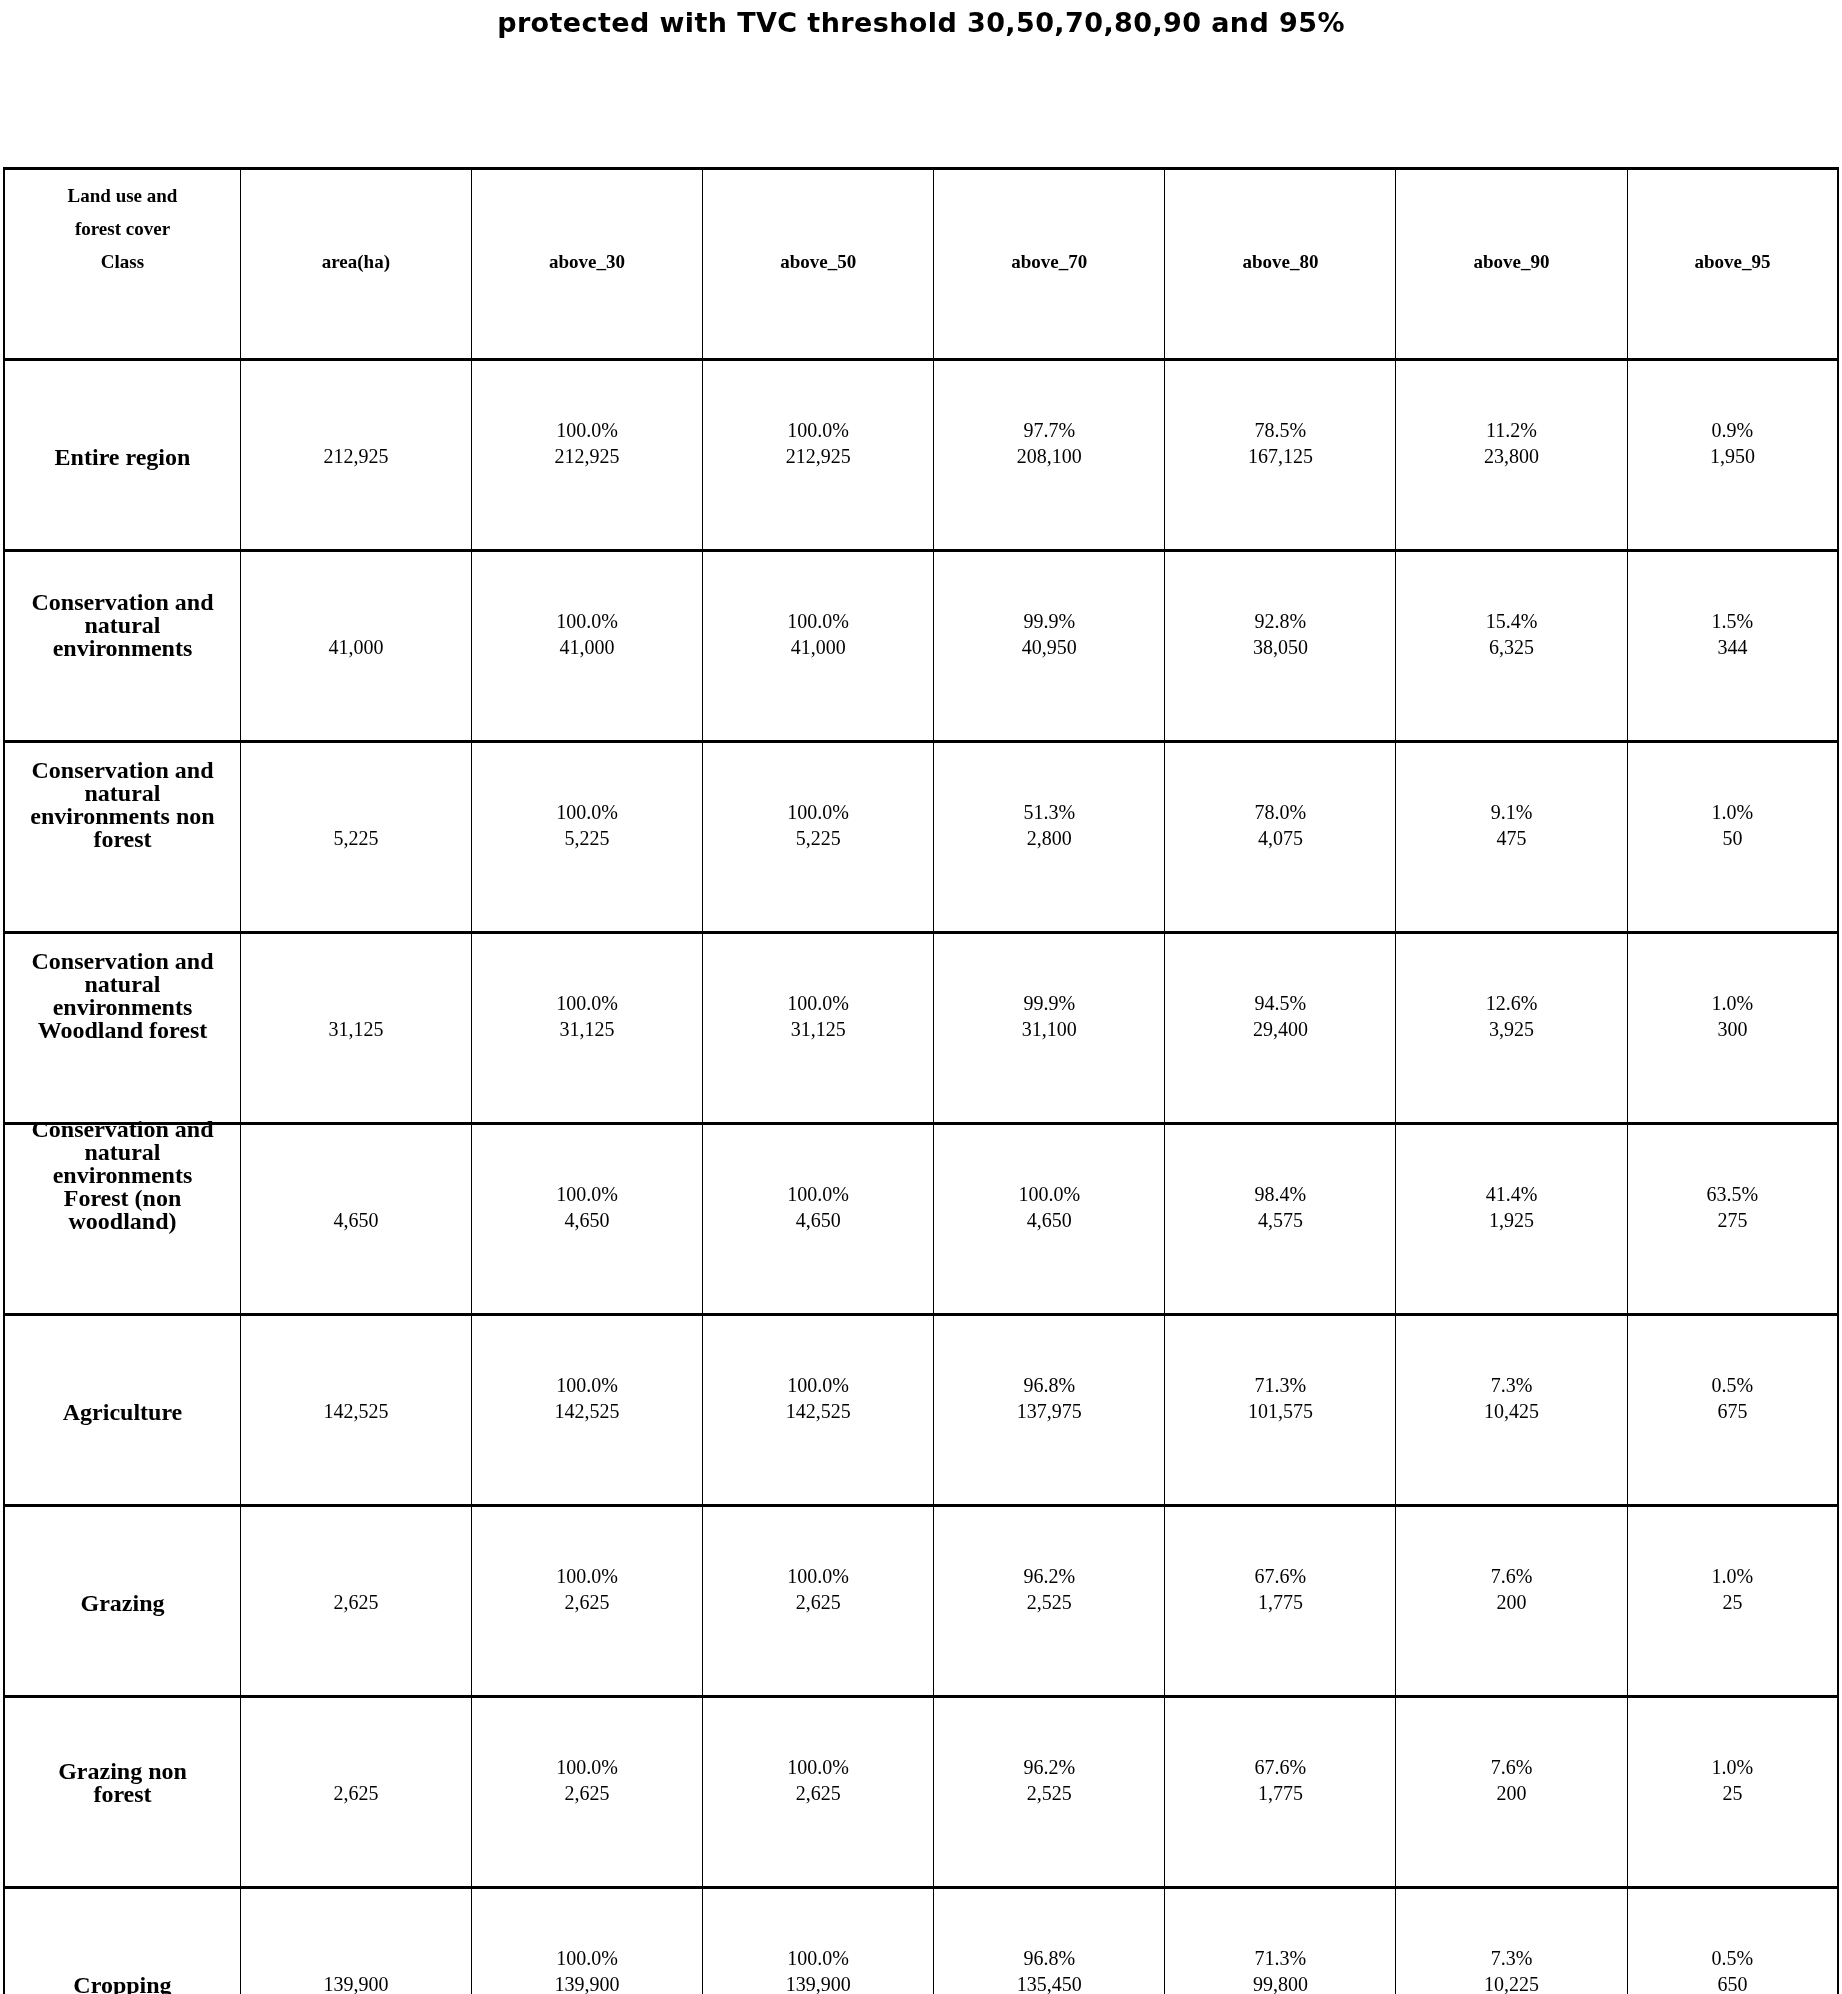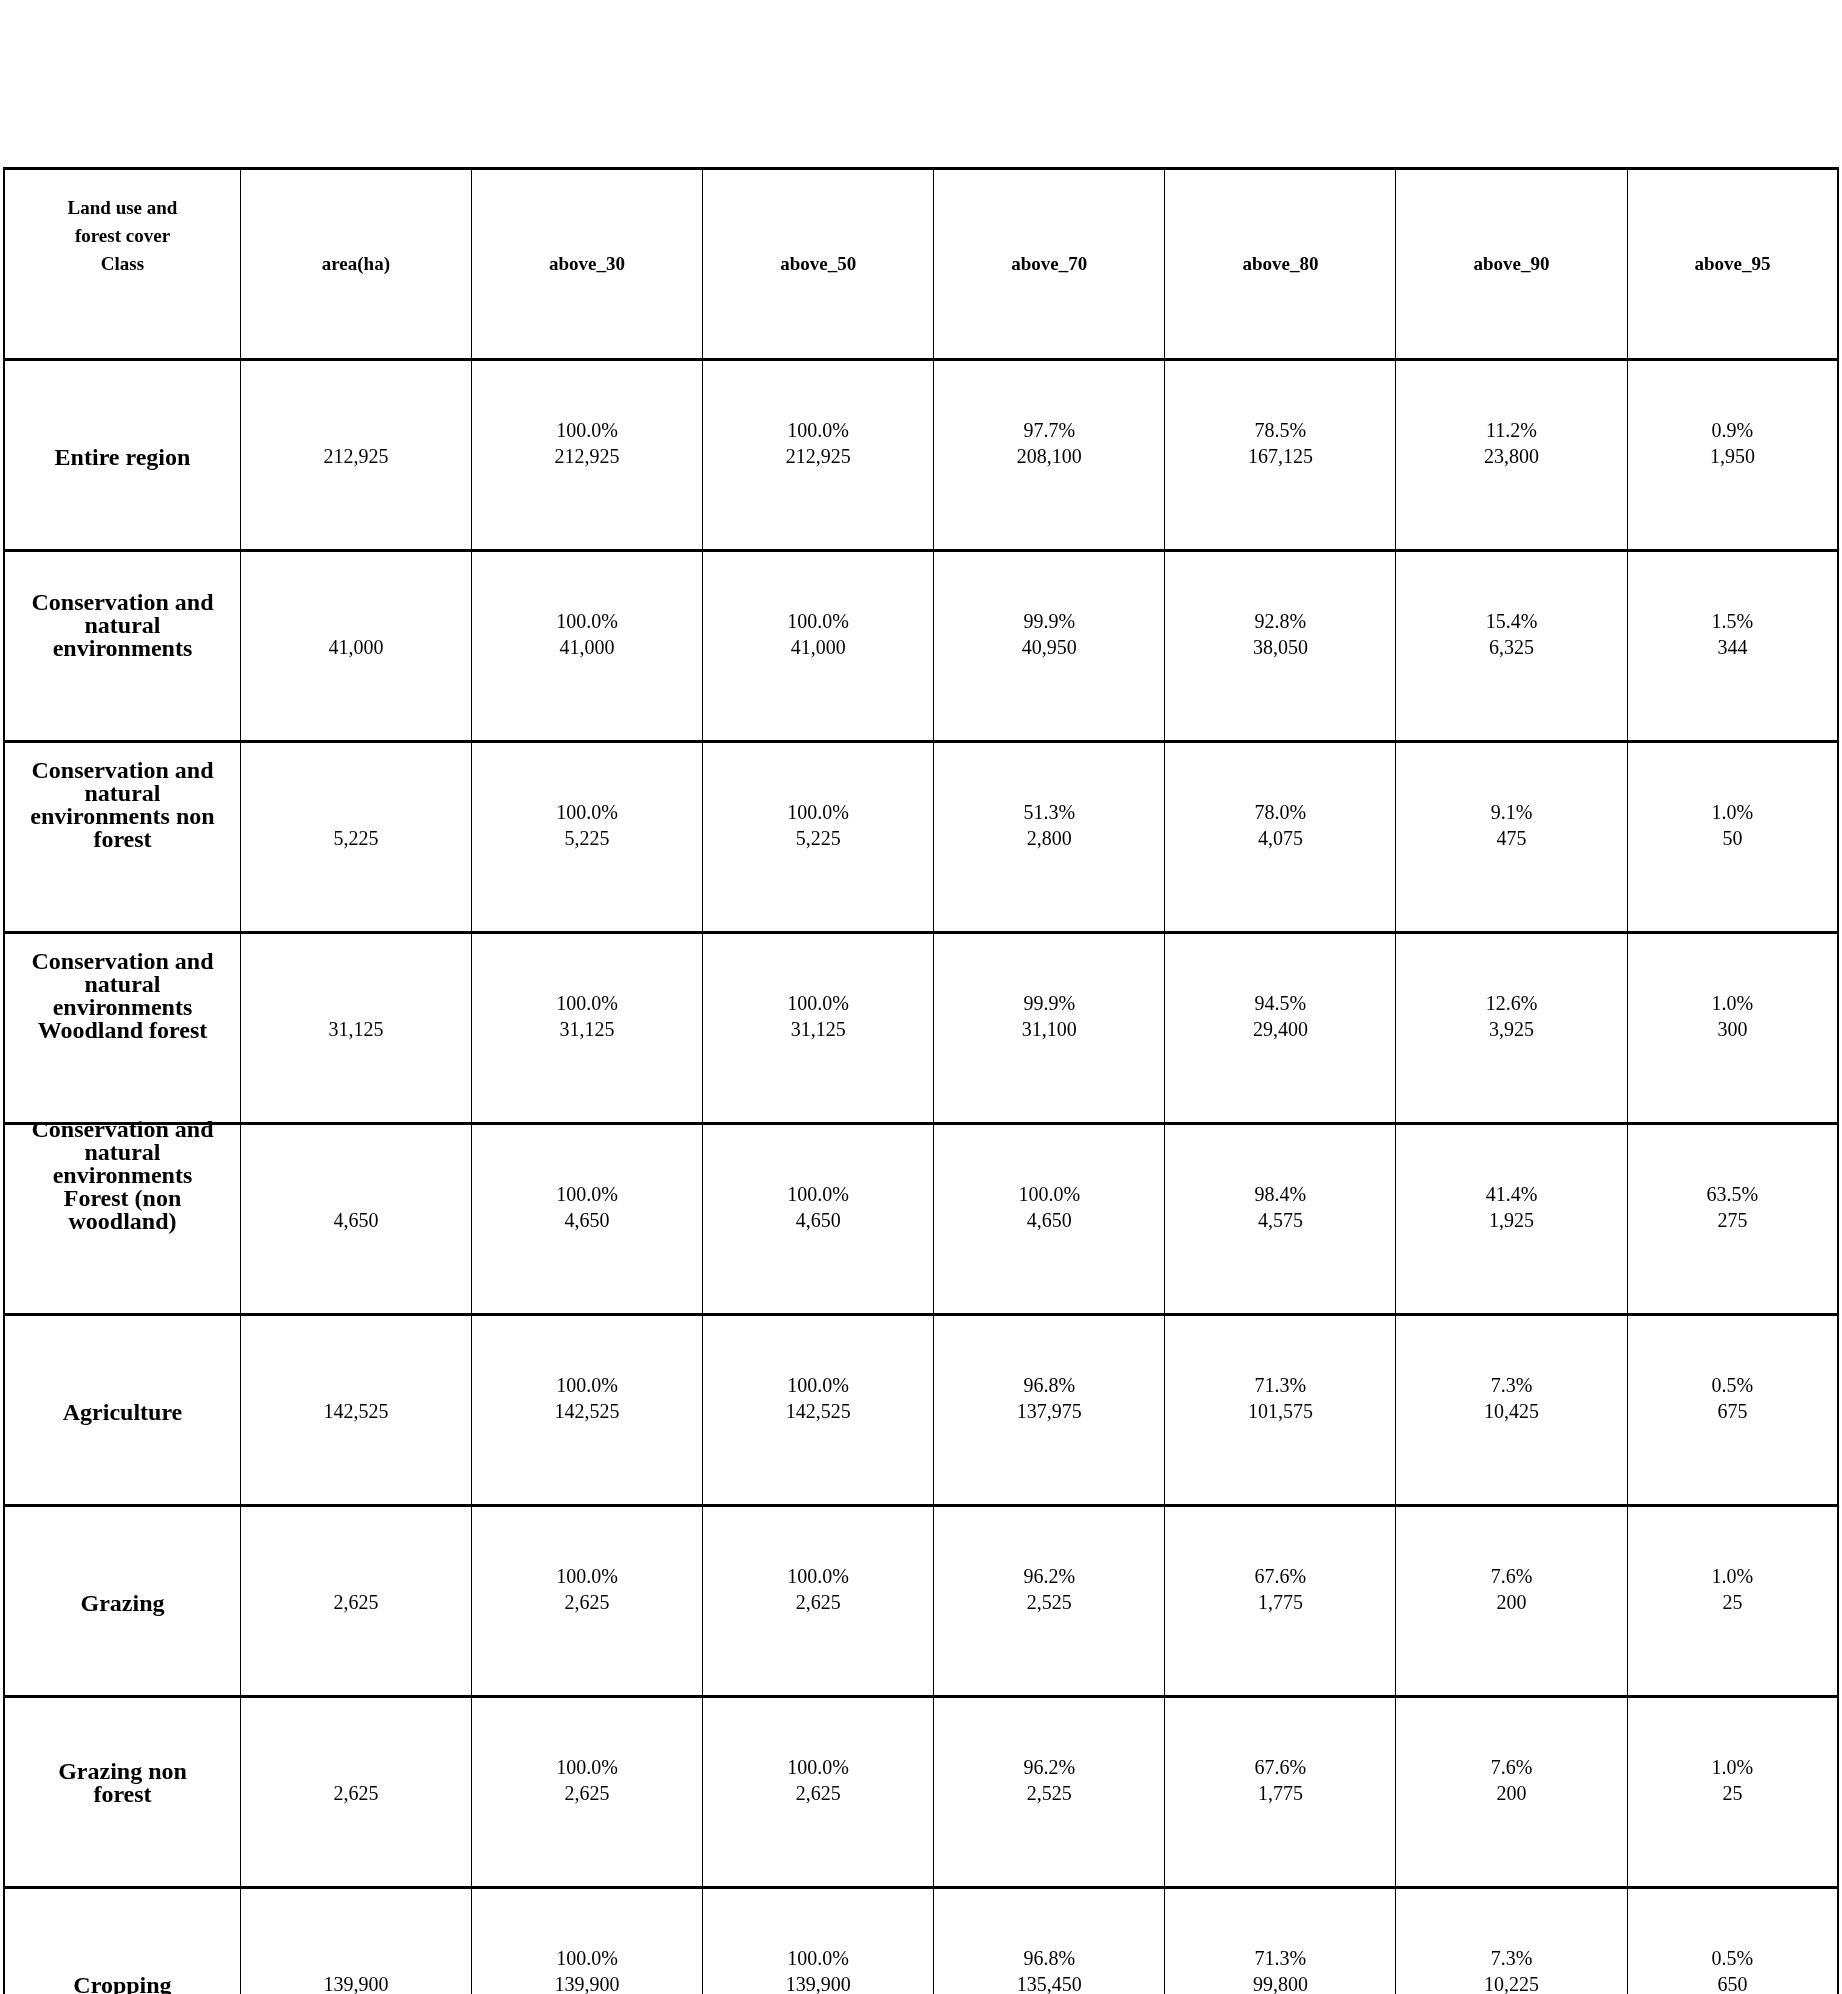--- a/index.html
+++ b/index.html
@@ -13,32 +13,33 @@
 
   
   table.main { position:absolute; left:3.2px; top:167px; width:1836px;
                border-collapse:collapse; table-layout:fixed;
                border:2.8px solid #000; }
   table.main td, table.main th { border:1.6px solid #000; border-top-width:3.6px;
                border-bottom-width:3.6px; padding:0; vertical-align:bottom; }
   .box { height:188px; box-sizing:border-box; display:flex; flex-direction:column;
          justify-content:flex-end; align-items:center; padding-bottom:80px;
          overflow:visible; }
-  .hd  { font-weight:bold; font-size:19px; line-height:28px; text-align:center;
+  .hd  { font-weight:bold; font-size:19px; line-height:33px; text-align:center;
          white-space:pre-line; }
   .lbl { font-weight:bold; font-size:24px; line-height:23px; text-align:center;
          white-space:pre-line; }
   .num { font-size:20px; line-height:25.5px; display:block; text-align:center; }
 </style>
 </head>
 <body>
 
 <div id="page">
 
   <div class="title">
+    <div>protected with TVC threshold 30,50,70,80,90 and 95%</div>
   </div>
 
   <table class="main">
     <colgroup>
       <col style="width:236px">
         <col style="width:231px">
         <col style="width:231px">
         <col style="width:231px">
       <col style="width:231px">
         <col style="width:231px">

